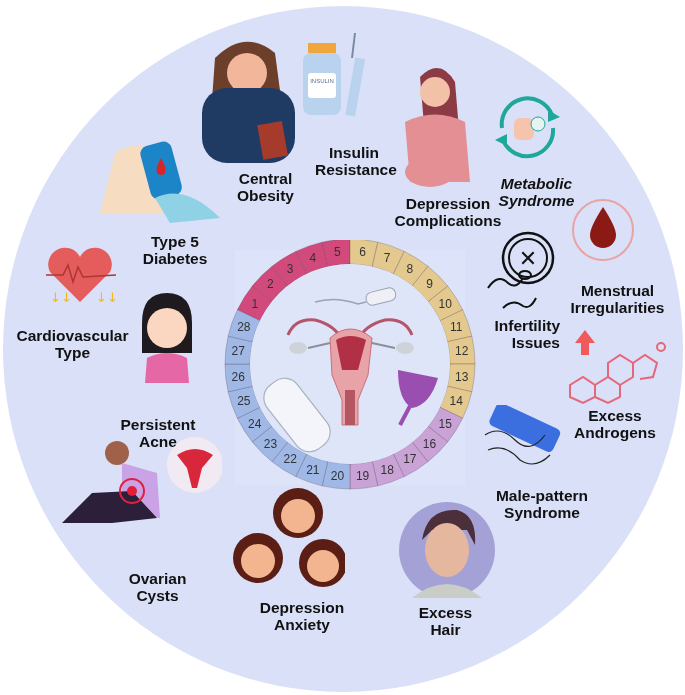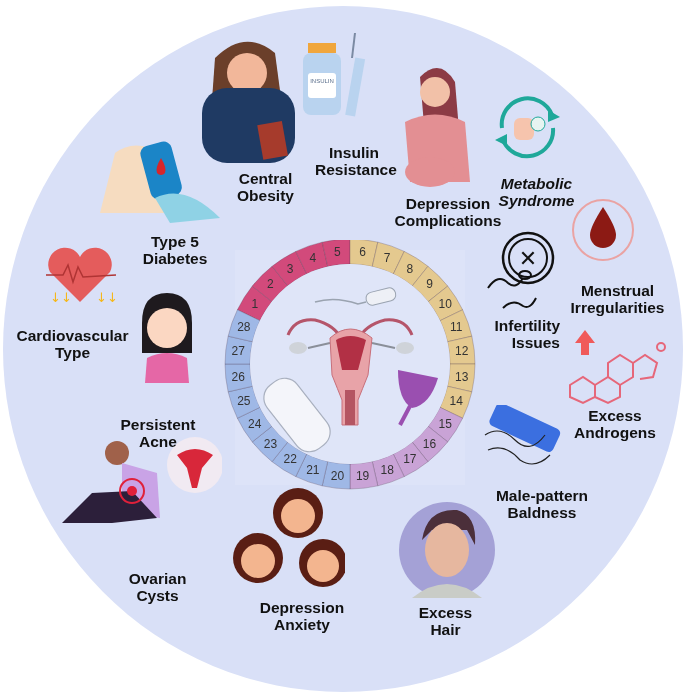--- a/index.html
+++ b/index.html
@@ -234,21 +234,21 @@
 Complications</div>
 <div class="label" style="left:494px;top:175px;width:85px;font-style:italic;">Metabolic
 Syndrome</div>
 <div class="label" style="left:560px;top:282px;width:115px;">Menstrual
 Irregularities</div>
 <div class="label" style="left:485px;top:317px;width:75px;text-align:right;">Infertility
 Issues</div>
 <div class="label" style="left:565px;top:407px;width:100px;">Excess
 Androgens</div>
 <div class="label" style="left:492px;top:487px;width:100px;">Male-pattern
-Baldness</div>
+Syndrome</div>
 <div class="label" style="left:408px;top:604px;width:75px;">Excess
 Hair</div>
 <div class="label" style="left:252px;top:599px;width:100px;">Depression
 Anxiety</div>
 <div class="label" style="left:120px;top:570px;width:75px;">Ovarian
 Cysts</div>
 <div class="label" style="left:118px;top:396px;width:80px;margin-top:20px;">Persistent
 Acne</div>
 <div class="label" style="left:10px;top:327px;width:125px;">Cardiovascular
 Type</div>

